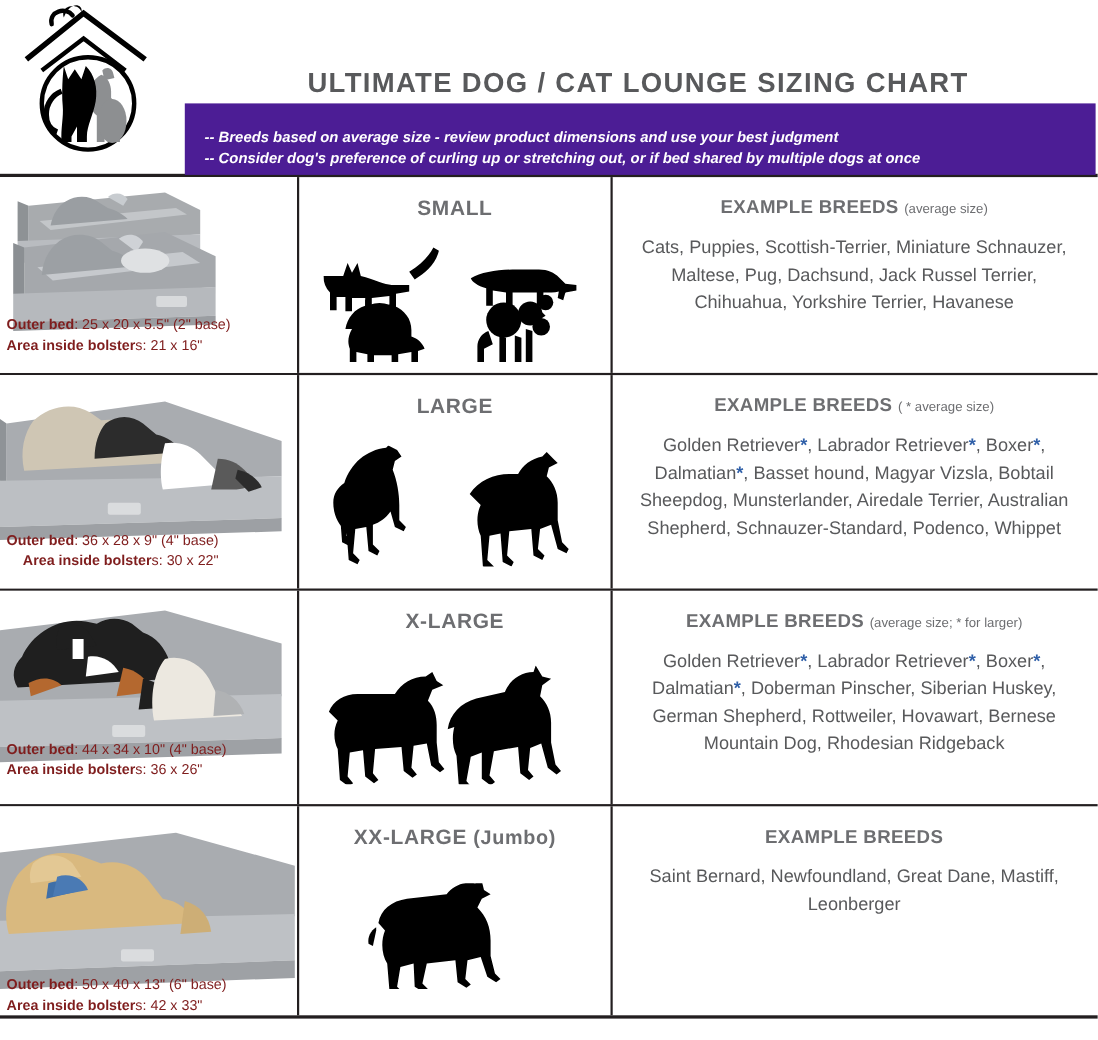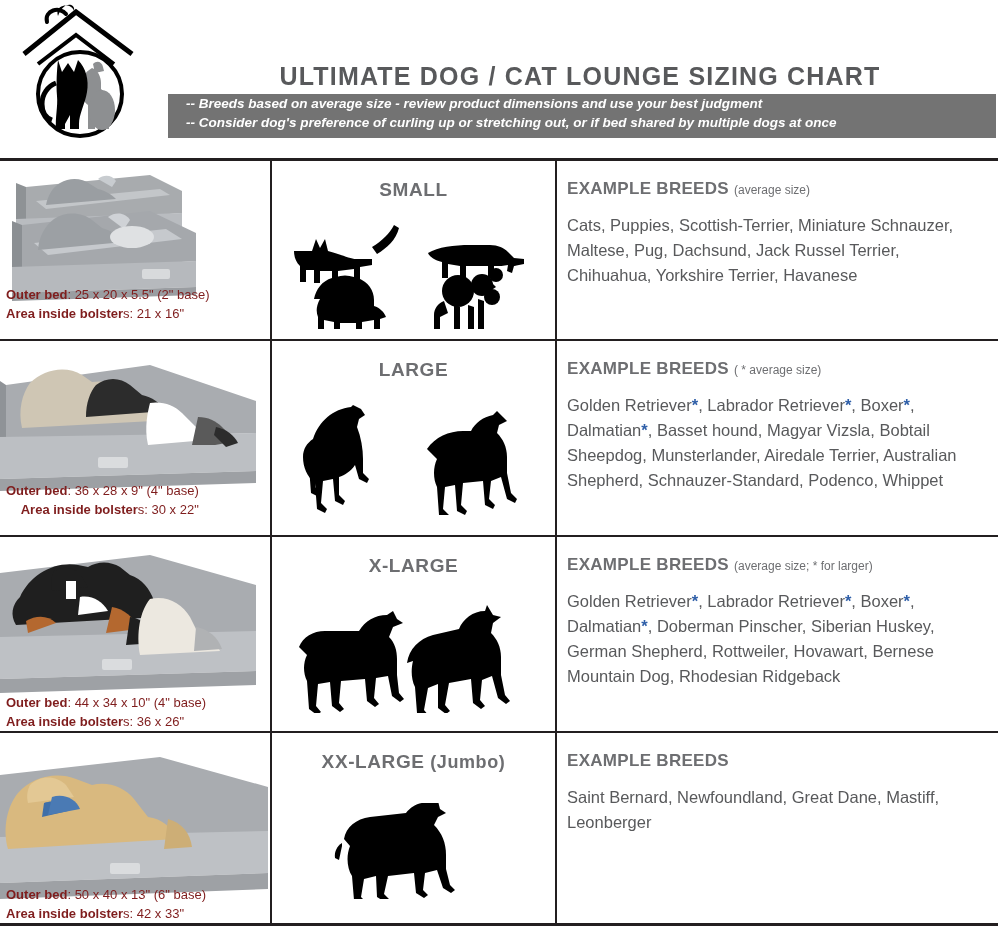--- a/index.html
+++ b/index.html
@@ -37,22 +37,22 @@
     font-size: 25px;
     font-weight: bold;
     letter-spacing: 1.2px;
     color: #58595b;
   }
 
   .banner {
     position: absolute;
     left: 168px; top: 94px;
     width: 828px;
-    background: #737373;
-    padding: 0 0 6px 0;
+    background: #4c1d95;
+    padding: 21px 0 6px 0;
   }
   .banner-line {
     color: #ffffff;
     font-size: 13.5px;
     font-style: italic;
     font-weight: bold;
     padding: 1px 0 1px 18px;
     line-height: 17px;
     white-space: nowrap;
   }
@@ -77,20 +77,21 @@
   }
   .col-sil {
     width: 285px;
     position: relative;
     border-right: 2px solid #231f20;
     text-align: center;
   }
   .col-breeds {
     width: 439px;
     position: relative;
+    text-align: center;
     padding: 0 10px;
   }
 
   .size-label {
     font-size: 19px;
     font-weight: bold;
     color: #6d6e71;
     letter-spacing: 0.6px;
     margin-top: 18px;
   }
@@ -322,21 +323,21 @@
         <path d="M80 60 c12-2 22 4 28 14 l-30 4z" fill="#ffffff"></path>
         <path d="M112 70 c12 2 22 10 26 22 l-32 4z" fill="#b4682f"></path>
         <path d="M26 84 c10-6 22-6 30 2 l-28 10z" fill="#b4682f"></path>
         <path d="M130 80 c14 2 24 12 26 26 l-30 2z" fill="#1f1f1f"></path>
 
         <path d="M150 62 c16-4 32 4 40 18 l8 16 c10 2 18 8 22 18 l-80 4 c-4-22 0-44 10-56z" fill="#ece8e0"></path>
         <path d="M196 90 c12 2 22 10 26 22 l-28 2z" fill="#b0b2b4"></path>
         <rect x="102" y="122" width="30" height="11" rx="2" fill="#dadcde"></rect>
       </svg>
     </div>
-    <div class="dims" style="top:156px;">
+    <div class="dims" style="top:134px;">
       <div><b>Outer bed</b><span>: 44 x 34 x 10" (4" base)</span></div>
       <div><b>Area inside bolster</b><span>s: 36 x 26"</span></div>
     </div>
   </div>
 
   <div class="col-sil">
     <div class="size-label">X-LARGE</div>
     <div class="silhouettes" style="margin-top:28px;">
       <svg width="250" height="108" viewBox="0 0 250 108" xmlns="http://www.w3.org/2000/svg">
         <g fill="#000">

